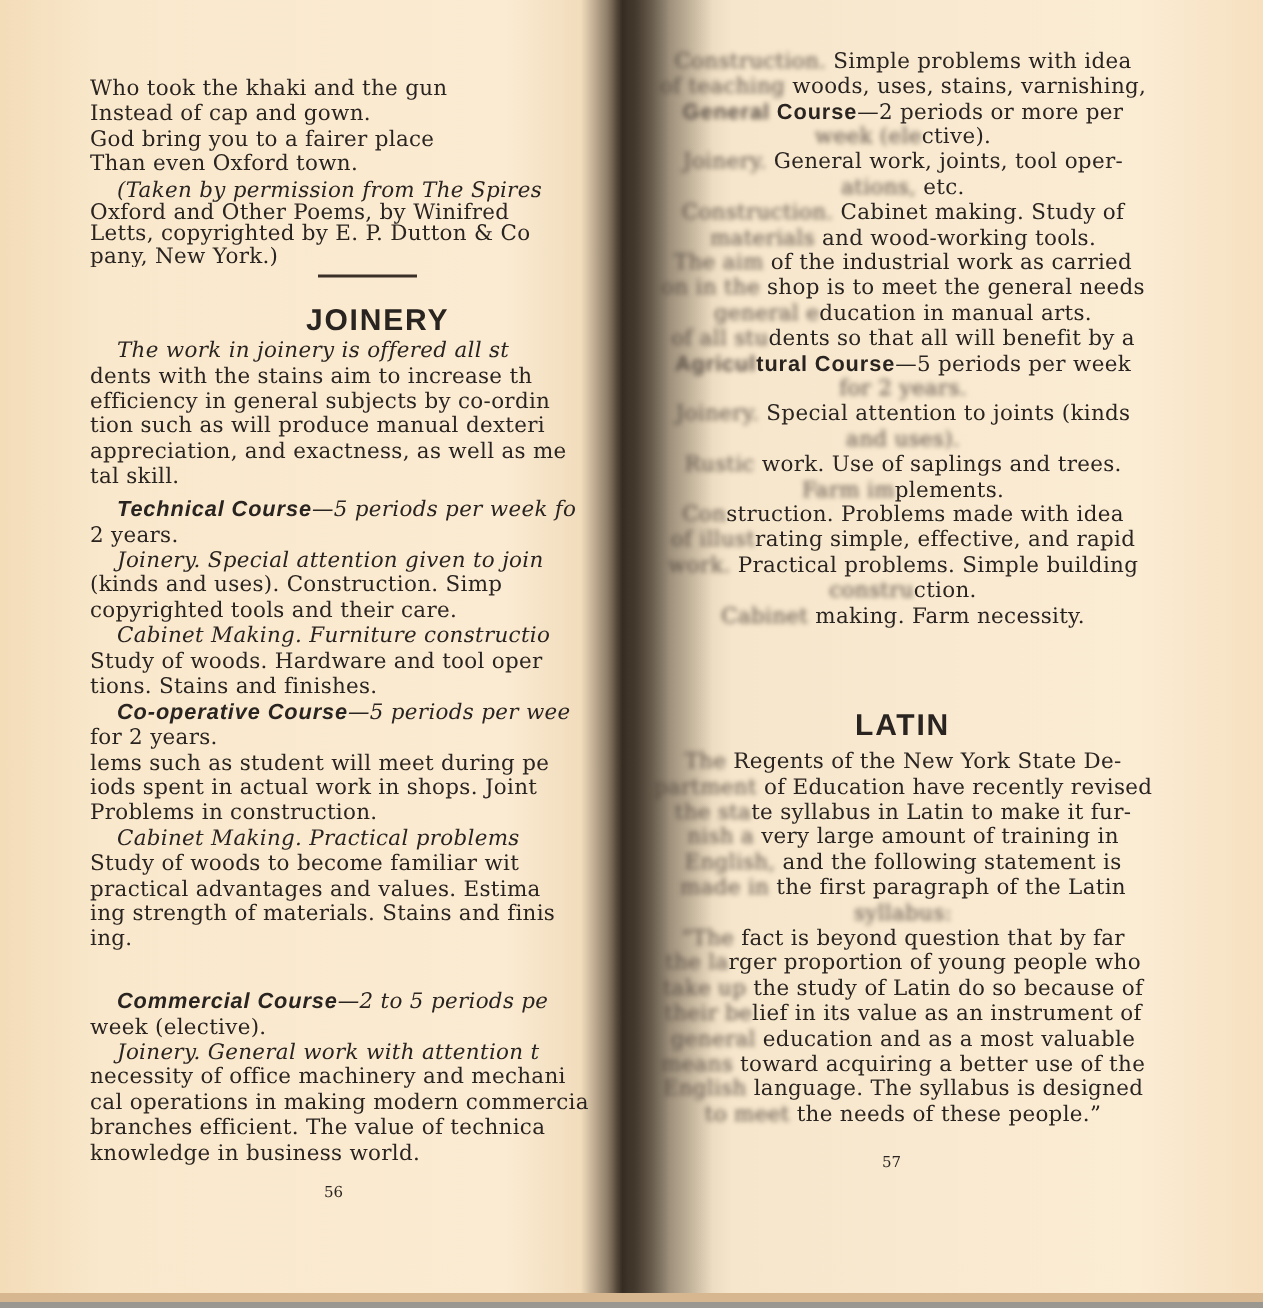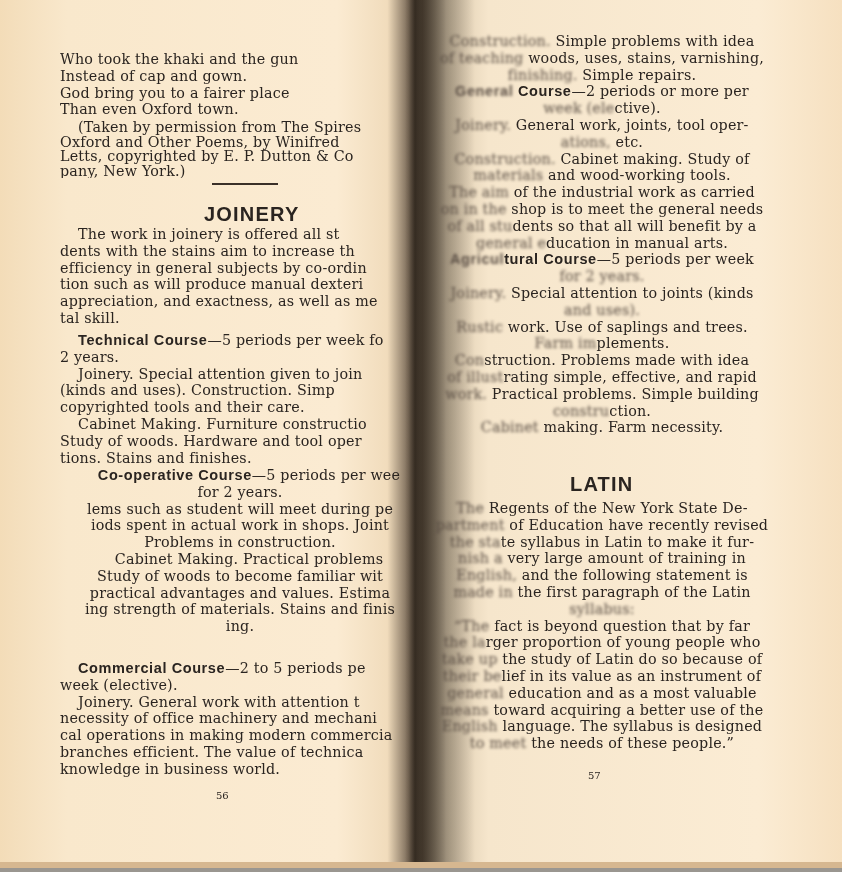--- a/index.html
+++ b/index.html
@@ -14,21 +14,21 @@
     background: linear-gradient(90deg, #f3dcb8 0%, #f9e8cc 8%, #fbebd2 40%, #f1dcbc 46%, #7a6a58 48.5%, #3b3228 49.3%, #6e6252 50.5%, #d9c8ac 53%, #f6e6cc 58%, #fbecd4 90%, #f6e0c0 100%);
     border-bottom: 6px solid #d6b790;
   }
   .page { position: absolute; top: 0; height: 862px; }
   .page-left { left: 0; width: 415px; }
   .page-right { left: 415px; width: 427px; }
   .text-block { position: absolute; font-size: 14.3px; line-height: 16.8px; letter-spacing: 0.2px; }
   .left-block { left: 60px; width: 360px; overflow: hidden; }
   .right-block { left: 418px; width: 368px; text-align: center; }
   .line { white-space: nowrap; display: block; }
-  .indent { padding-left: 18px; }
+  .indent { padding-left: 18px; font-style: italic; }
   .sans-bold { font-family: "Liberation Sans", "DejaVu Sans", sans-serif; font-weight: bold; letter-spacing: 0.6px; font-size: 14.5px; }
   .heading {
     position: absolute; font-family: "Liberation Sans", "DejaVu Sans", sans-serif;
     font-weight: bold; font-size: 20px; letter-spacing: 1.2px; color: #2a2420;
   }
   .rule { position: absolute; height: 2px; background: #3a3028; }
   .page-num { position: absolute; font-size: 10px; }
   .blur { filter: blur(1.6px); color: #5a4e44; }
   .gutter-fade {
     position: absolute; left: 405px; top: 0; width: 70px; height: 862px;
@@ -74,21 +74,21 @@
     <span class="line indent"><span class="sans-bold">Technical Course</span><span>—5 periods per week fo</span></span>
     <span class="line">2 years.</span>
     <span class="line indent">Joinery.  Special attention given to join</span>
     <span class="line">(kinds and uses).  Construction.  Simp</span>
     <span class="line">copyrighted tools and their care.</span>
     <span class="line indent">Cabinet Making.  Furniture constructio</span>
     <span class="line">Study of woods.  Hardware and tool oper</span>
     <span class="line">tions.  Stains and finishes.</span>
   </div>
 
-  <div class="text-block left-block" style="top:467px;text-align:center;">
+  <div class="text-block left-block" style="top:467px;">
     <span class="line indent"><span class="sans-bold">Co-operative Course</span><span>—5 periods per wee</span></span>
     <span class="line">for 2 years.</span>
     <span class="line">lems such as student will meet during pe</span>
     <span class="line">iods spent in actual work in shops.  Joint</span>
     <span class="line">Problems in construction.</span>
     <span class="line indent">Cabinet Making.  Practical problems</span>
     <span class="line">Study of woods to become familiar wit</span>
     <span class="line">practical advantages and values.  Estima</span>
     <span class="line">ing strength of materials.  Stains and finis</span>
     <span class="line">ing.</span>
@@ -106,31 +106,30 @@
 
   <div class="page-num" style="left:216px; top:790px;">56</div>
 
   <div class="gutter-fade"></div>
 
   <div class="page page-right"></div>
 
   <div class="text-block right-block" style="top:33px;">
     <span class="line"><span class="blur">Construction.</span><span> Simple problems with idea</span></span>
     <span class="line"><span class="blur">of teaching</span><span> woods, uses, stains, varnishing,</span></span>
-    <span class="line"><span class="blur">finishing.</span><span> Simple repairs.</span></span>
     <span class="line"><span class="blur sans-bold">General</span><span class="sans-bold"> Course</span><span>—2 periods or more per</span></span>
     <span class="line"><span class="blur">week (ele</span><span>ctive).</span></span>
     <span class="line"><span class="blur">Joinery.</span><span> General work, joints, tool oper-</span></span>
     <span class="line"><span class="blur">ations,</span><span> etc.</span></span>
     <span class="line"><span class="blur">Construction.</span><span> Cabinet making.  Study of</span></span>
     <span class="line"><span class="blur">materials</span><span> and wood-working tools.</span></span>
     <span class="line"><span class="blur">The aim</span><span> of the industrial work as carried</span></span>
     <span class="line"><span class="blur">on in the</span><span> shop is to meet the general needs</span></span>
+    <span class="line"><span class="blur">general e</span><span>ducation in manual arts.</span></span>
     <span class="line"><span class="blur">of all stu</span><span>dents so that all will benefit by a</span></span>
-    <span class="line"><span class="blur">general e</span><span>ducation in manual arts.</span></span>
     <span class="line"><span class="blur sans-bold">Agricul</span><span class="sans-bold">tural Course</span><span>—5 periods per week</span></span>
     <span class="line"><span class="blur">for 2 years.</span></span>
     <span class="line"><span class="blur">Joinery.</span><span> Special attention to joints (kinds</span></span>
     <span class="line"><span class="blur">and uses).</span><span></span></span>
     <span class="line"><span class="blur">Rustic</span><span> work.  Use of saplings and trees.</span></span>
     <span class="line"><span class="blur">Farm im</span><span>plements.</span></span>
     <span class="line"><span class="blur">Con</span><span>struction.  Problems made with idea</span></span>
     <span class="line"><span class="blur">of illust</span><span>rating simple, effective, and rapid</span></span>
     <span class="line"><span class="blur">work.</span><span> Practical problems.  Simple building</span></span>
     <span class="line"><span class="blur">constru</span><span>ction.</span></span>

